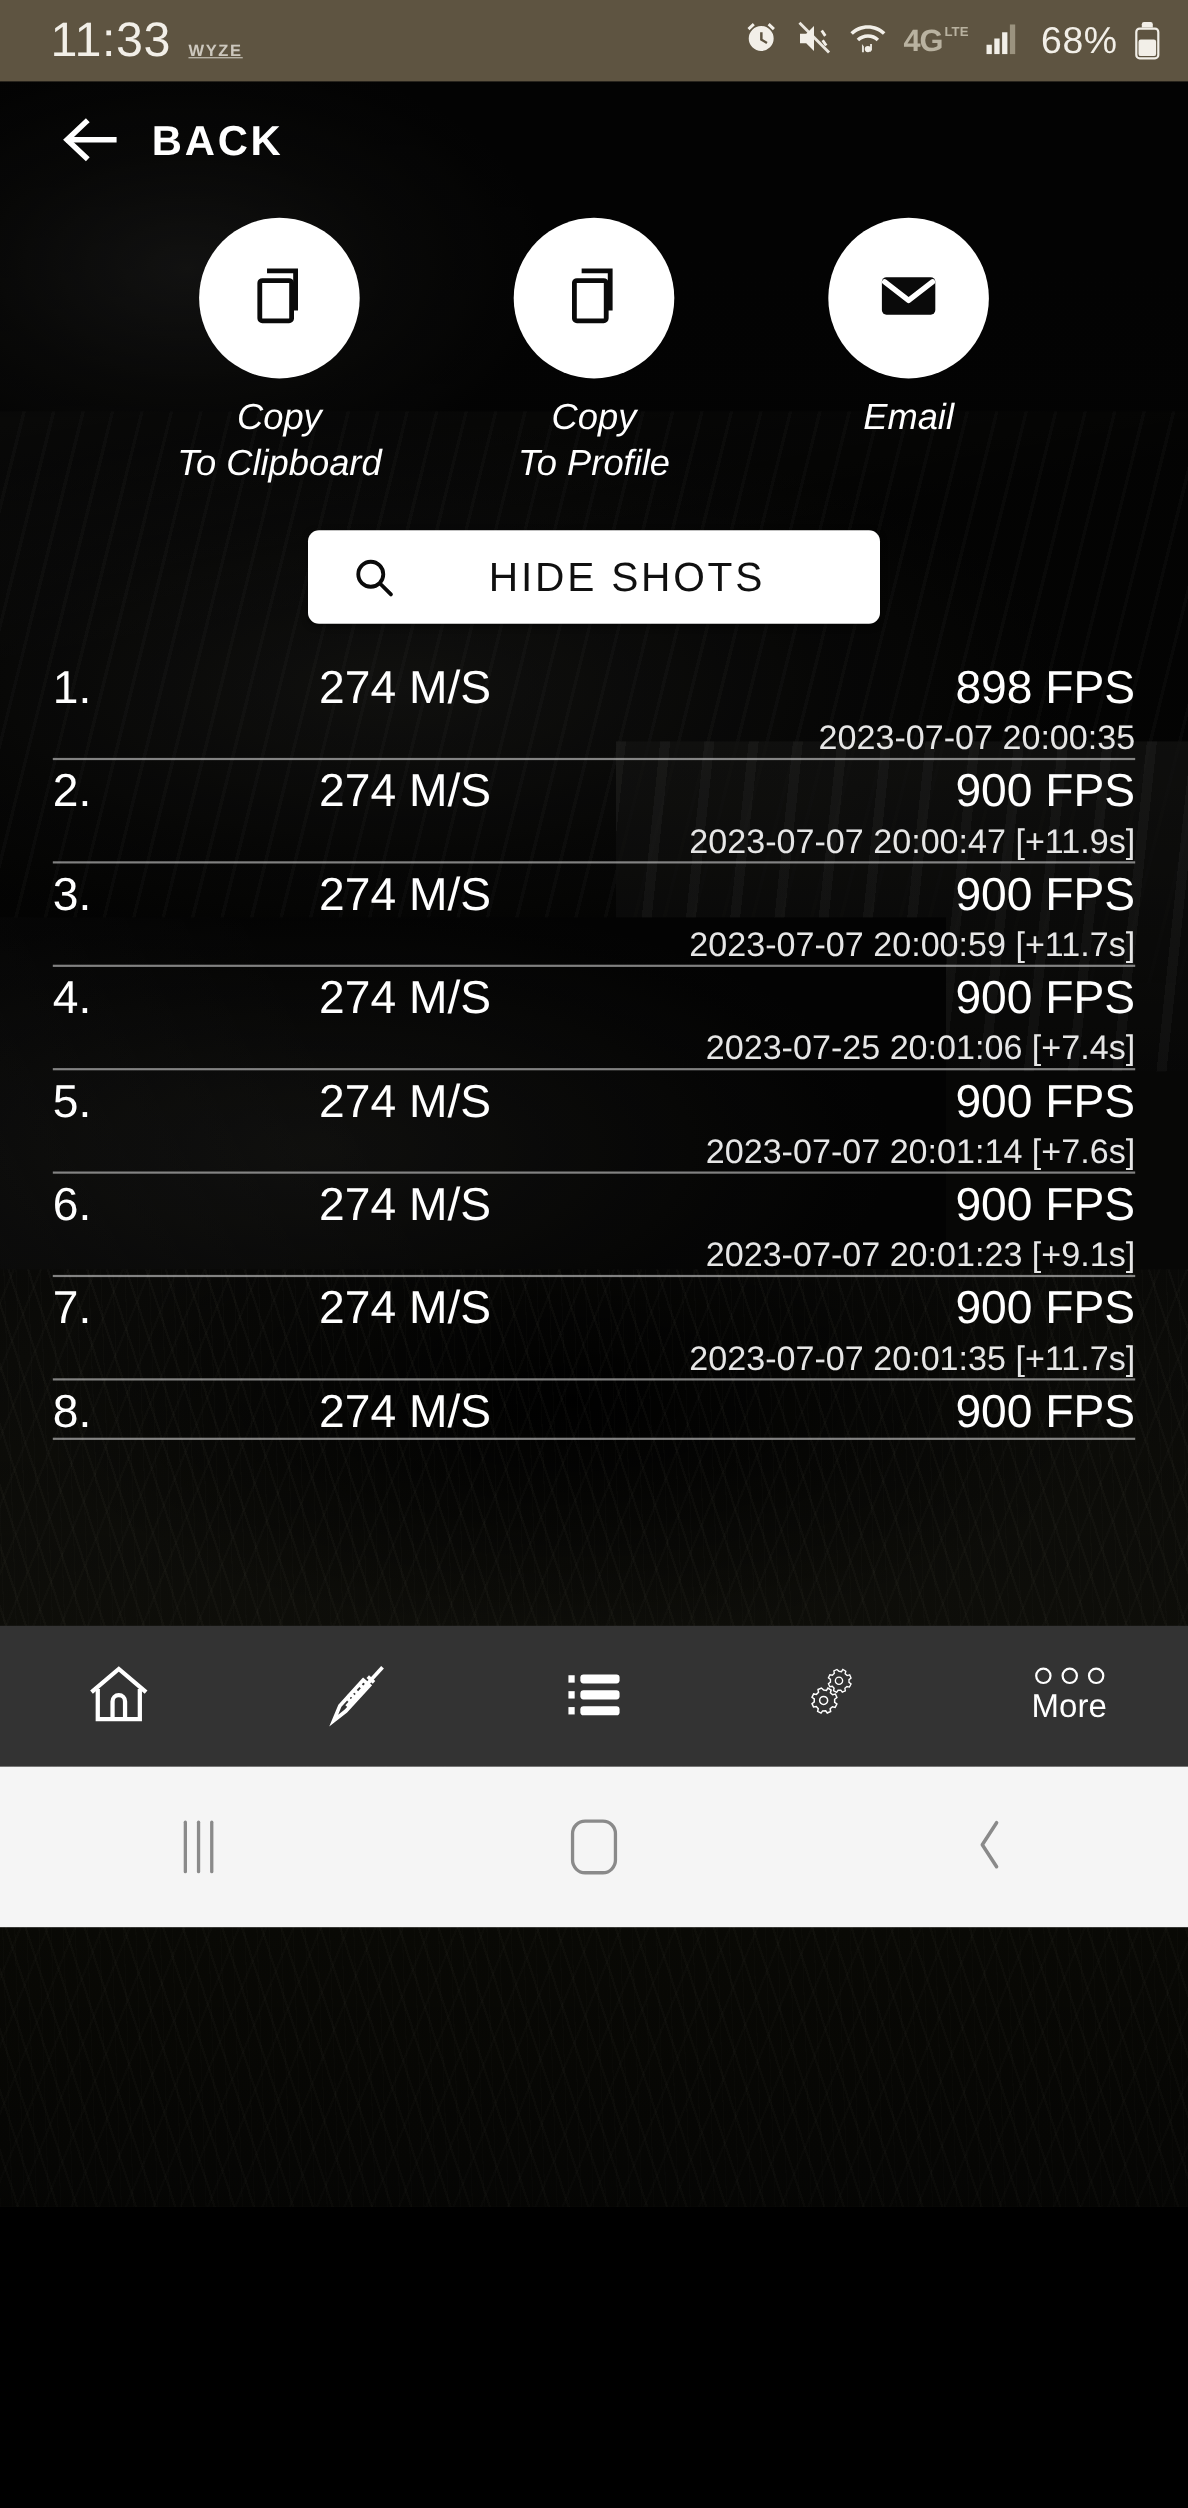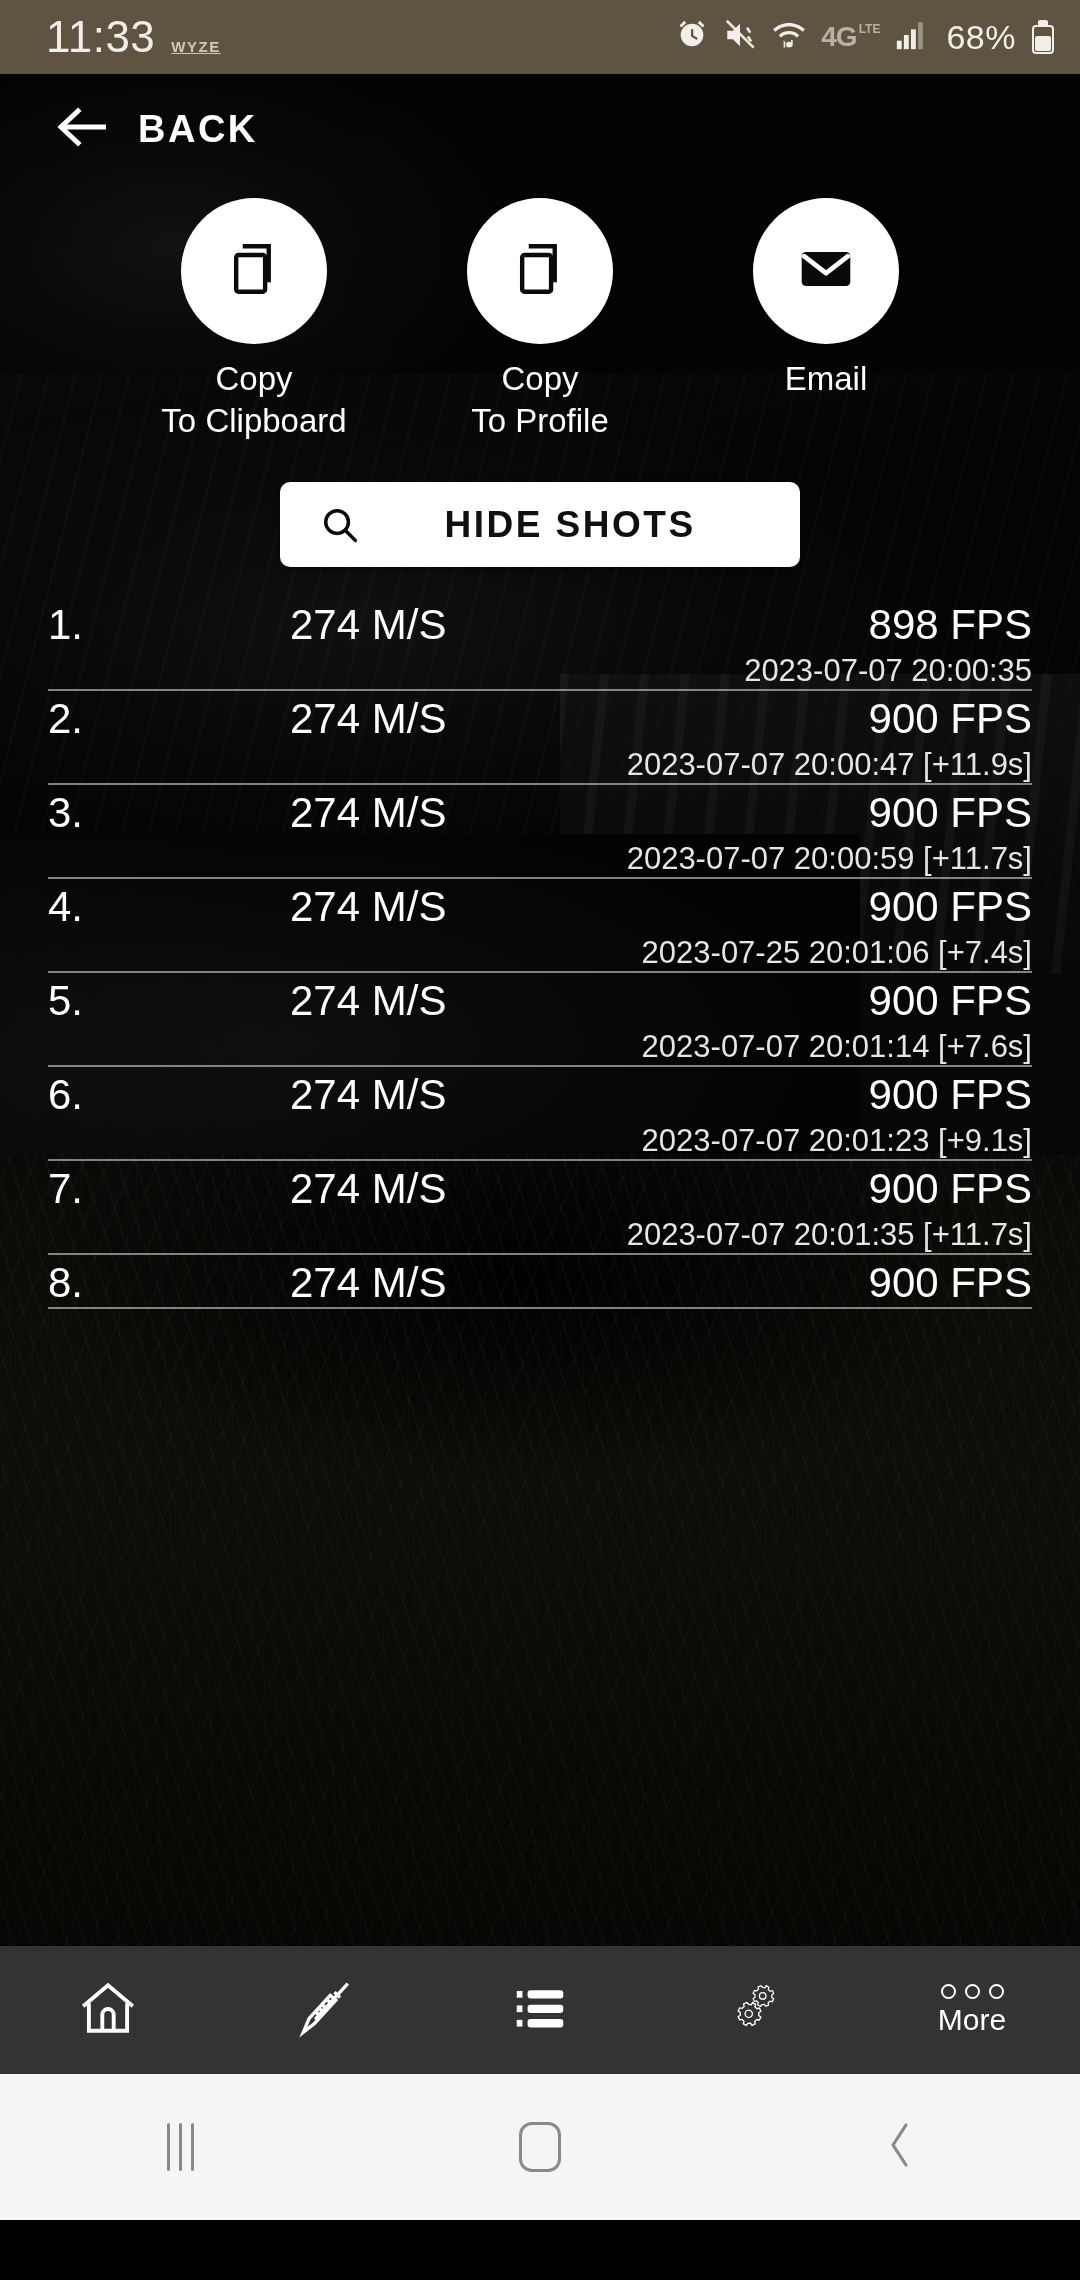--- a/index.html
+++ b/index.html
@@ -4,21 +4,21 @@
 <style>
   * { margin:0; padding:0; box-sizing:border-box; }
   html, body {
     width:1080px; height:2280px;
     background:#000;
     font-family:"Liberation Sans", sans-serif;
     overflow:hidden;
   }
   #screen {
     position:relative;
-    width:1080px; height:2220px;
+    width:1080px; height:1752px;
     background:#000;
     display:flex; flex-direction:column;
   }
 
   
   #status-bar {
     position:relative; z-index:40;
     height:74px; flex:0 0 74px;
     background:#5e5441;
     display:flex; align-items:center;
@@ -101,41 +101,41 @@
   
   #app-header { height:110px; flex:0 0 110px; display:flex; align-items:center; padding-left:56px; }
   #back-row { display:flex; align-items:center; gap:28px; cursor:pointer; }
   #back-label { color:#fff; font-size:38px; font-weight:700; letter-spacing:2.5px; }
 
   
   #actions {
     flex:0 0 auto; display:flex; justify-content:center;
     gap:80px; padding-top:14px;
   }
-  .action { width:206px; display:flex; flex-direction:column; align-items:center; }
+  .action { width:206px; display:flex; flex-direction:column; align-items:center;font-style:italic; }
   .circle {
     width:146px; height:146px; border-radius:50%;
     background:#fff; display:flex; align-items:center; justify-content:center;
   }
   .action-label {
     margin-top:14px; color:#fff; font-size:33px; line-height:1.28;
     text-align:center; white-space:pre-line; font-weight:400;
   }
 
   
   #hide-shots-wrap { display:flex; justify-content:center; margin-top:40px; }
   #hide-shots-btn {
     width:520px; height:85px; background:#fff; border-radius:10px;
     display:flex; align-items:center; cursor:pointer;
     box-shadow:0 2px 6px rgba(0,0,0,.5);
   }
   #hide-shots-icon { width:120px; display:flex; justify-content:center; align-items:center; }
   #hide-shots-label {
     flex:1 1 auto; text-align:center; padding-right:60px;
-    color:#101010; font-size:37px; font-weight:700; letter-spacing:2.5px;
+    color:#101010; font-size:37px; font-weight:400; letter-spacing:2.5px;
   }
 
   
   #shot-list { margin-top:30px; padding:0 48px; }
   .shot-row { padding-top:4px; }
   .shot-main { display:flex; align-items:baseline; color:#fff; }
   .shot-index { width:260px; font-size:42px; }
   .shot-speed { flex:1 1 auto; text-align:left; font-size:42px; margin-left:-18px; }
   .shot-fps { text-align:right; font-size:42px; }
   .shot-sub {

